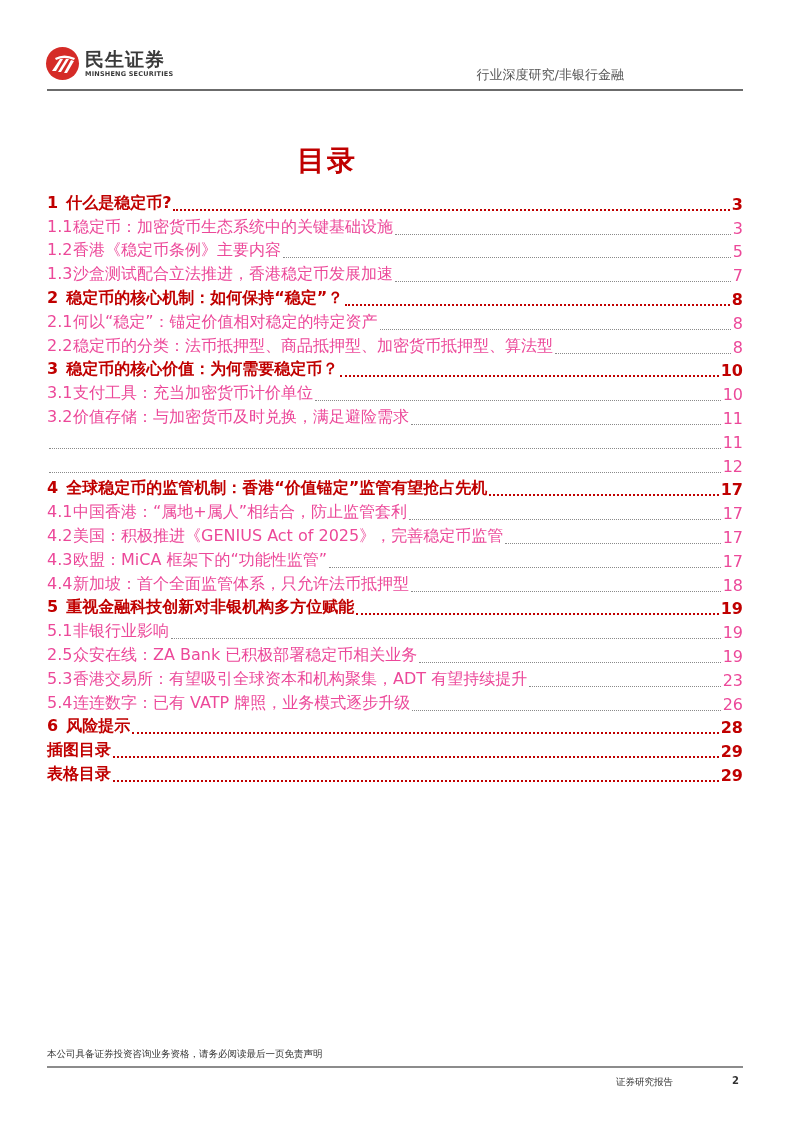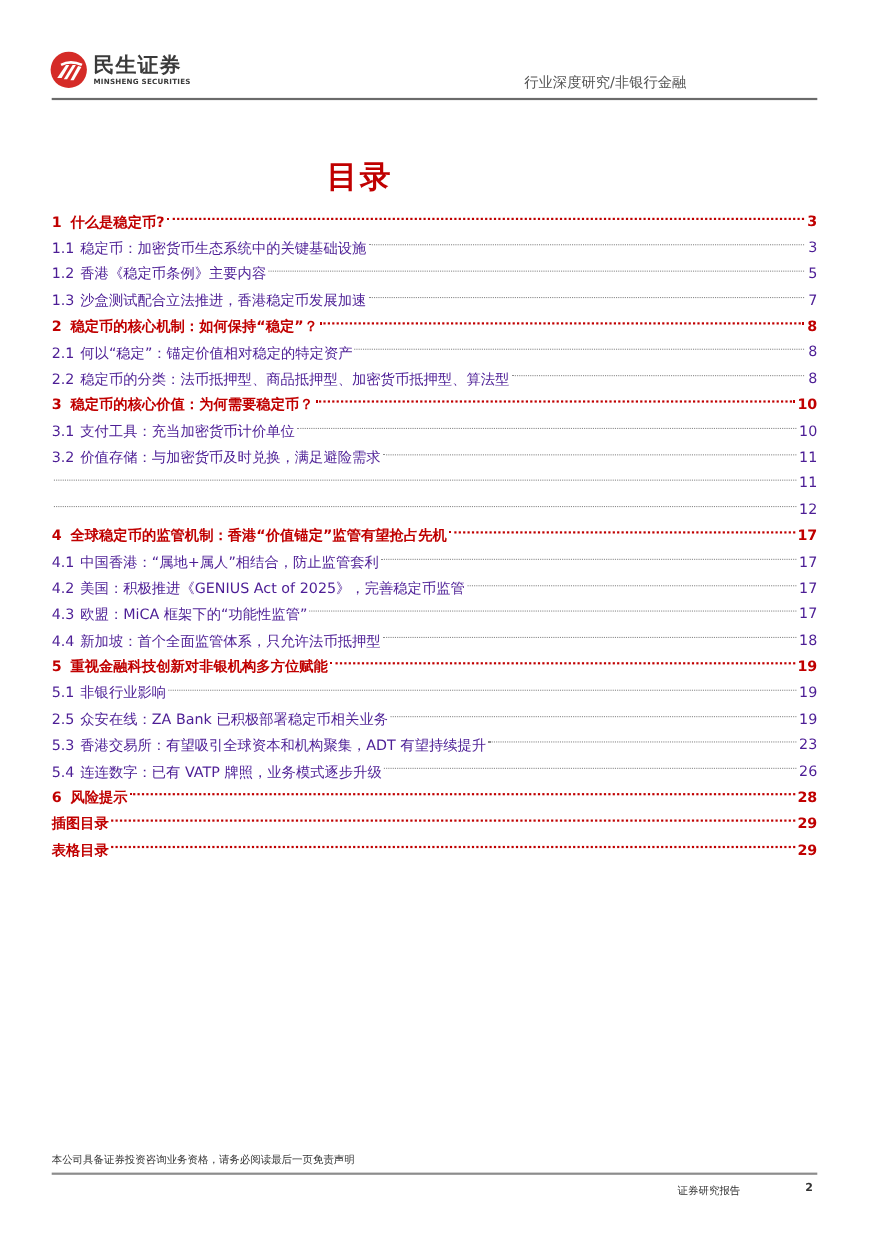--- a/index.html
+++ b/index.html
@@ -12,27 +12,27 @@
   .logo-text { margin-left:6px; display:flex; flex-direction:column; }
   .logo-cn { font-size:19px; font-weight:bold; color:#3a3a3a; letter-spacing:1px; line-height:22px; }
   .logo-en { font-size:6.5px; font-weight:bold; color:#3a3a3a; letter-spacing:0.2px; line-height:9px; }
   .header-right { position:absolute; right:50px; top:66px; font-size:13px; color:#555555; }
   .header-rule { position:absolute; left:47px; top:89px; width:696px; height:2px; background:#6b6b6b; }
 
   .toc-title { position:absolute; left:0; width:654px; top:142px; text-align:center;
                font-size:28px; font-weight:bold; color:#c00000; letter-spacing:2px; }
 
   .toc { position:absolute; left:47px; top:190px; width:696px; }
-  .toc-row { display:flex; align-items:center; height:23.8px; font-size:13px; white-space:nowrap; }
+  .toc-row { display:flex; align-items:flex-end; height:23.8px; font-size:16px; white-space:nowrap; }
   .toc-row .label { flex:0 0 auto; }
   .toc-row .leader { flex:1 1 auto; margin:0 2px; border-bottom:1.2px dotted #8a8a8a; height:0; transform:translateY(-3px); }
   .toc-row .page { flex:0 0 auto; min-width:10px; text-align:right; }
   .toc-row.l1 { color:#c00000; font-weight:bold; }
   .toc-row.l1 .leader { border-bottom:2px dotted #c00000; }
-  .toc-row.l2 { color:#4c1d95; }
+  .toc-row.l2 { color:#ec4899; }
   .toc-row.l2 .num { display:inline-block; width:26px; }
   .toc-row.l1 .num { display:inline-block; margin-right:8px; }
 
   .footer-rule { position:absolute; left:47px; top:1066px; width:696px; height:1.5px; background:#8c8c8c; }
   .footer-left { position:absolute; left:47px; top:1048px; font-size:9.5px; color:#333333; }
   .footer-right { position:absolute; left:616px; top:1076px; font-size:9.5px; color:#333333; }
   .footer-page { position:absolute; left:732px; top:1075px; font-size:10px; font-weight:bold; color:#333333; }
 </style>
 </head>
 <body>

